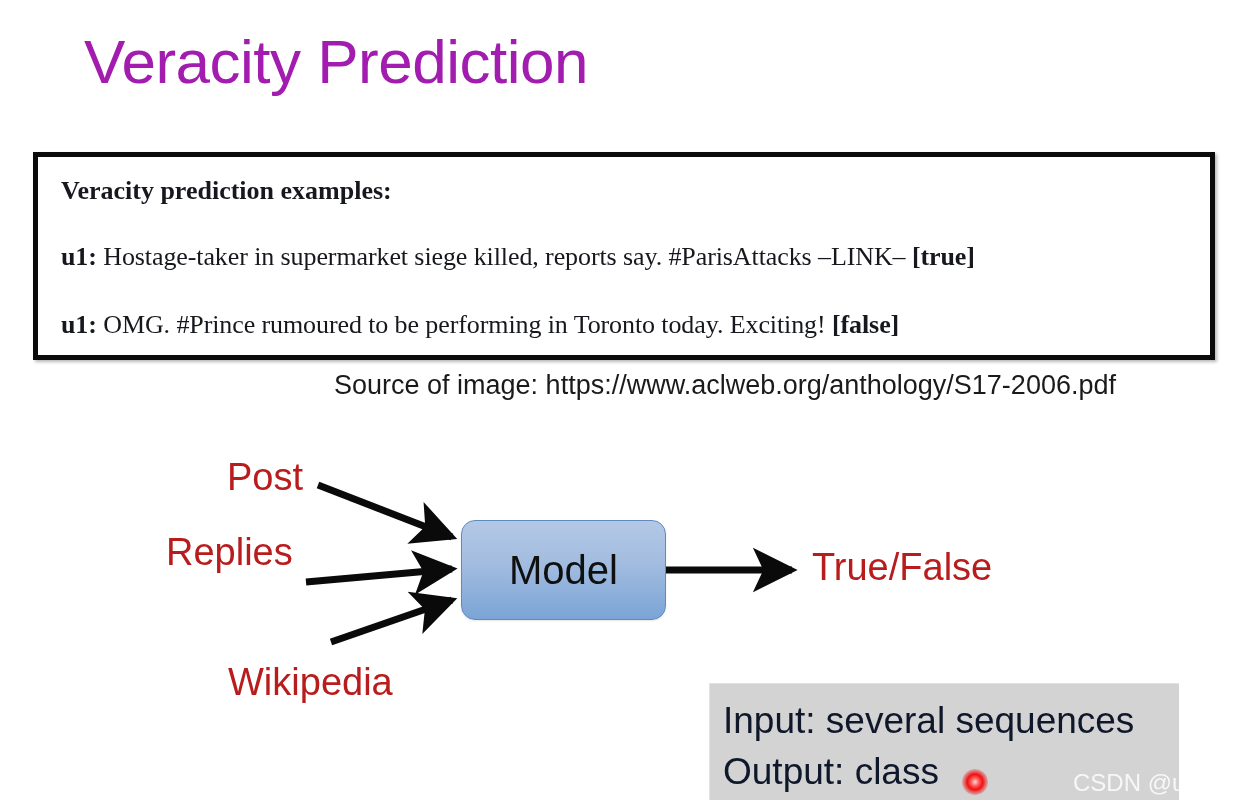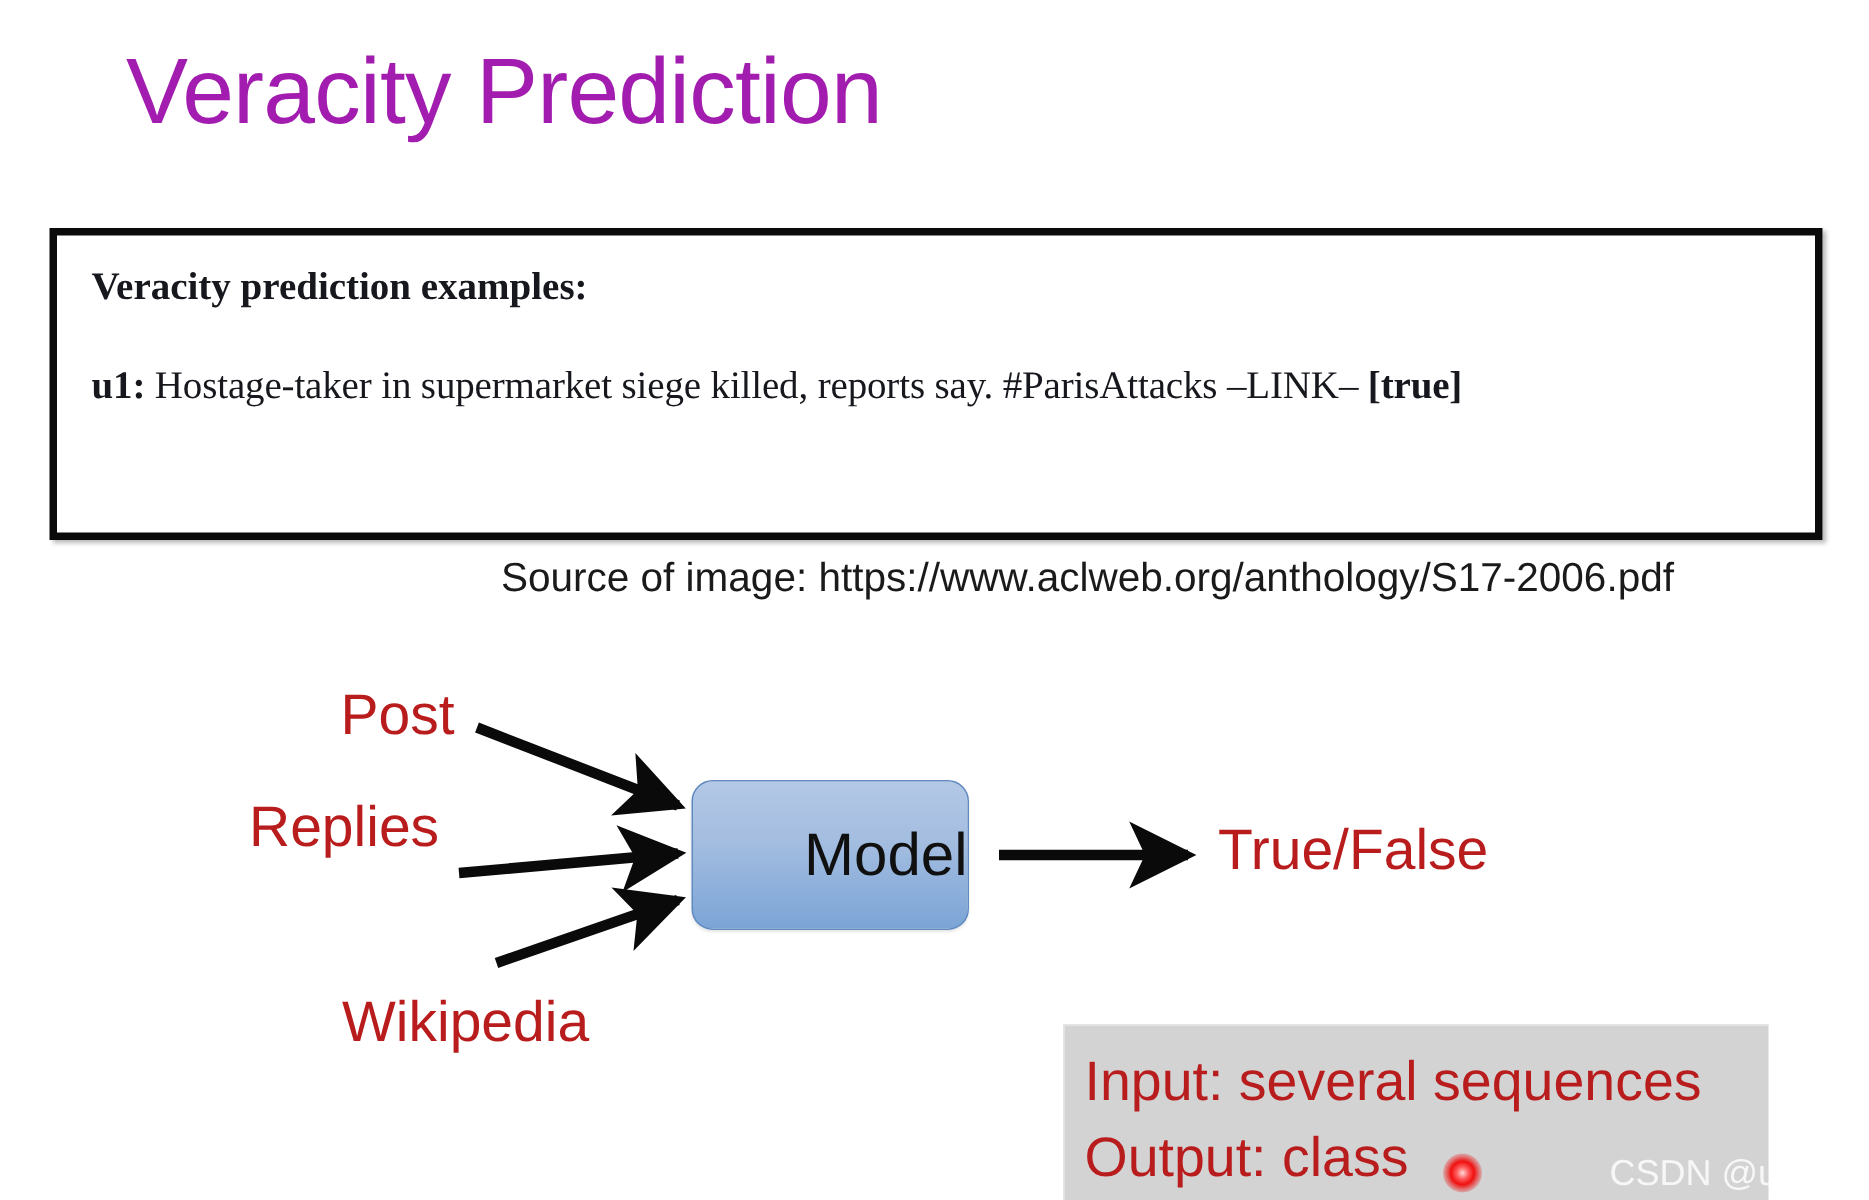--- a/index.html
+++ b/index.html
@@ -93,29 +93,29 @@
   }
   .diagram-svg {
     position: absolute;
     left: 0;
     top: 0;
   }
   .model-box {
     position: absolute;
     left: 461px;
     top: 90px;
-    width: 185px;
+    width: 205px;
     height: 100px;
     box-sizing: border-box;
     border-radius: 14px;
     border: 1px solid #5f89bf;
     background: linear-gradient(180deg, #b3c8e5 0%, #a3bde0 42%, #7ba4d6 100%);
     display: flex;
     align-items: center;
-    justify-content: flex-end;
+    justify-content: center;
     box-shadow: 0 1px 2px rgba(0,0,0,0.10);
   }
   .model-label {
     font-family: "Liberation Sans", sans-serif;
     font-weight: 300;
     font-size: 40px;
     color: #101010;
     letter-spacing: 0px;
   }
   .flow-label {
@@ -145,21 +145,21 @@
     border-left: 1px solid #e2e2e2;
     overflow: hidden;
   }
   .note-line {
     position: absolute;
     left: 13px;
     font-family: "Liberation Sans", sans-serif;
     font-weight: 300;
     font-size: 37px;
     line-height: 44px;
-    color: #b91c1c;
+    color: #0f172a;
     white-space: nowrap;
   }
   .note-line-1 { top: 15px; }
   .note-line-2 { top: 66px; }
 
   
   .laser-dot {
     position: absolute;
     left: 962px;
     top: 769px;
@@ -192,20 +192,23 @@
 
 <div class="example-box">
   <div class="example-inner">
 
     <div class="ex-heading">Veracity prediction examples:</div>
 
     <div class="ex-line ex-line-1">
       <span class="ex-uid">u1:</span><span> Hostage-taker in supermarket siege killed, reports say. #ParisAttacks –LINK– </span><span class="ex-label">[true]</span>
     </div>
 
+    <div class="ex-line ex-line-2">
+      <span class="ex-uid">u1:</span><span> OMG. #Prince rumoured to be performing in Toronto today. Exciting! </span><span class="ex-label">[false]</span>
+    </div>
 
   </div>
 </div>
 
 <div class="source-caption">Source of image: https://www.aclweb.org/anthology/S17-2006.pdf</div>
 
 <div class="diagram">
   <svg class="diagram-svg" width="1246" height="300" viewBox="0 0 1246 300">
     <defs>
       <marker id="ah" markerWidth="7" markerHeight="7" refX="5.6" refY="3.5" orient="auto" markerUnits="strokeWidth">

